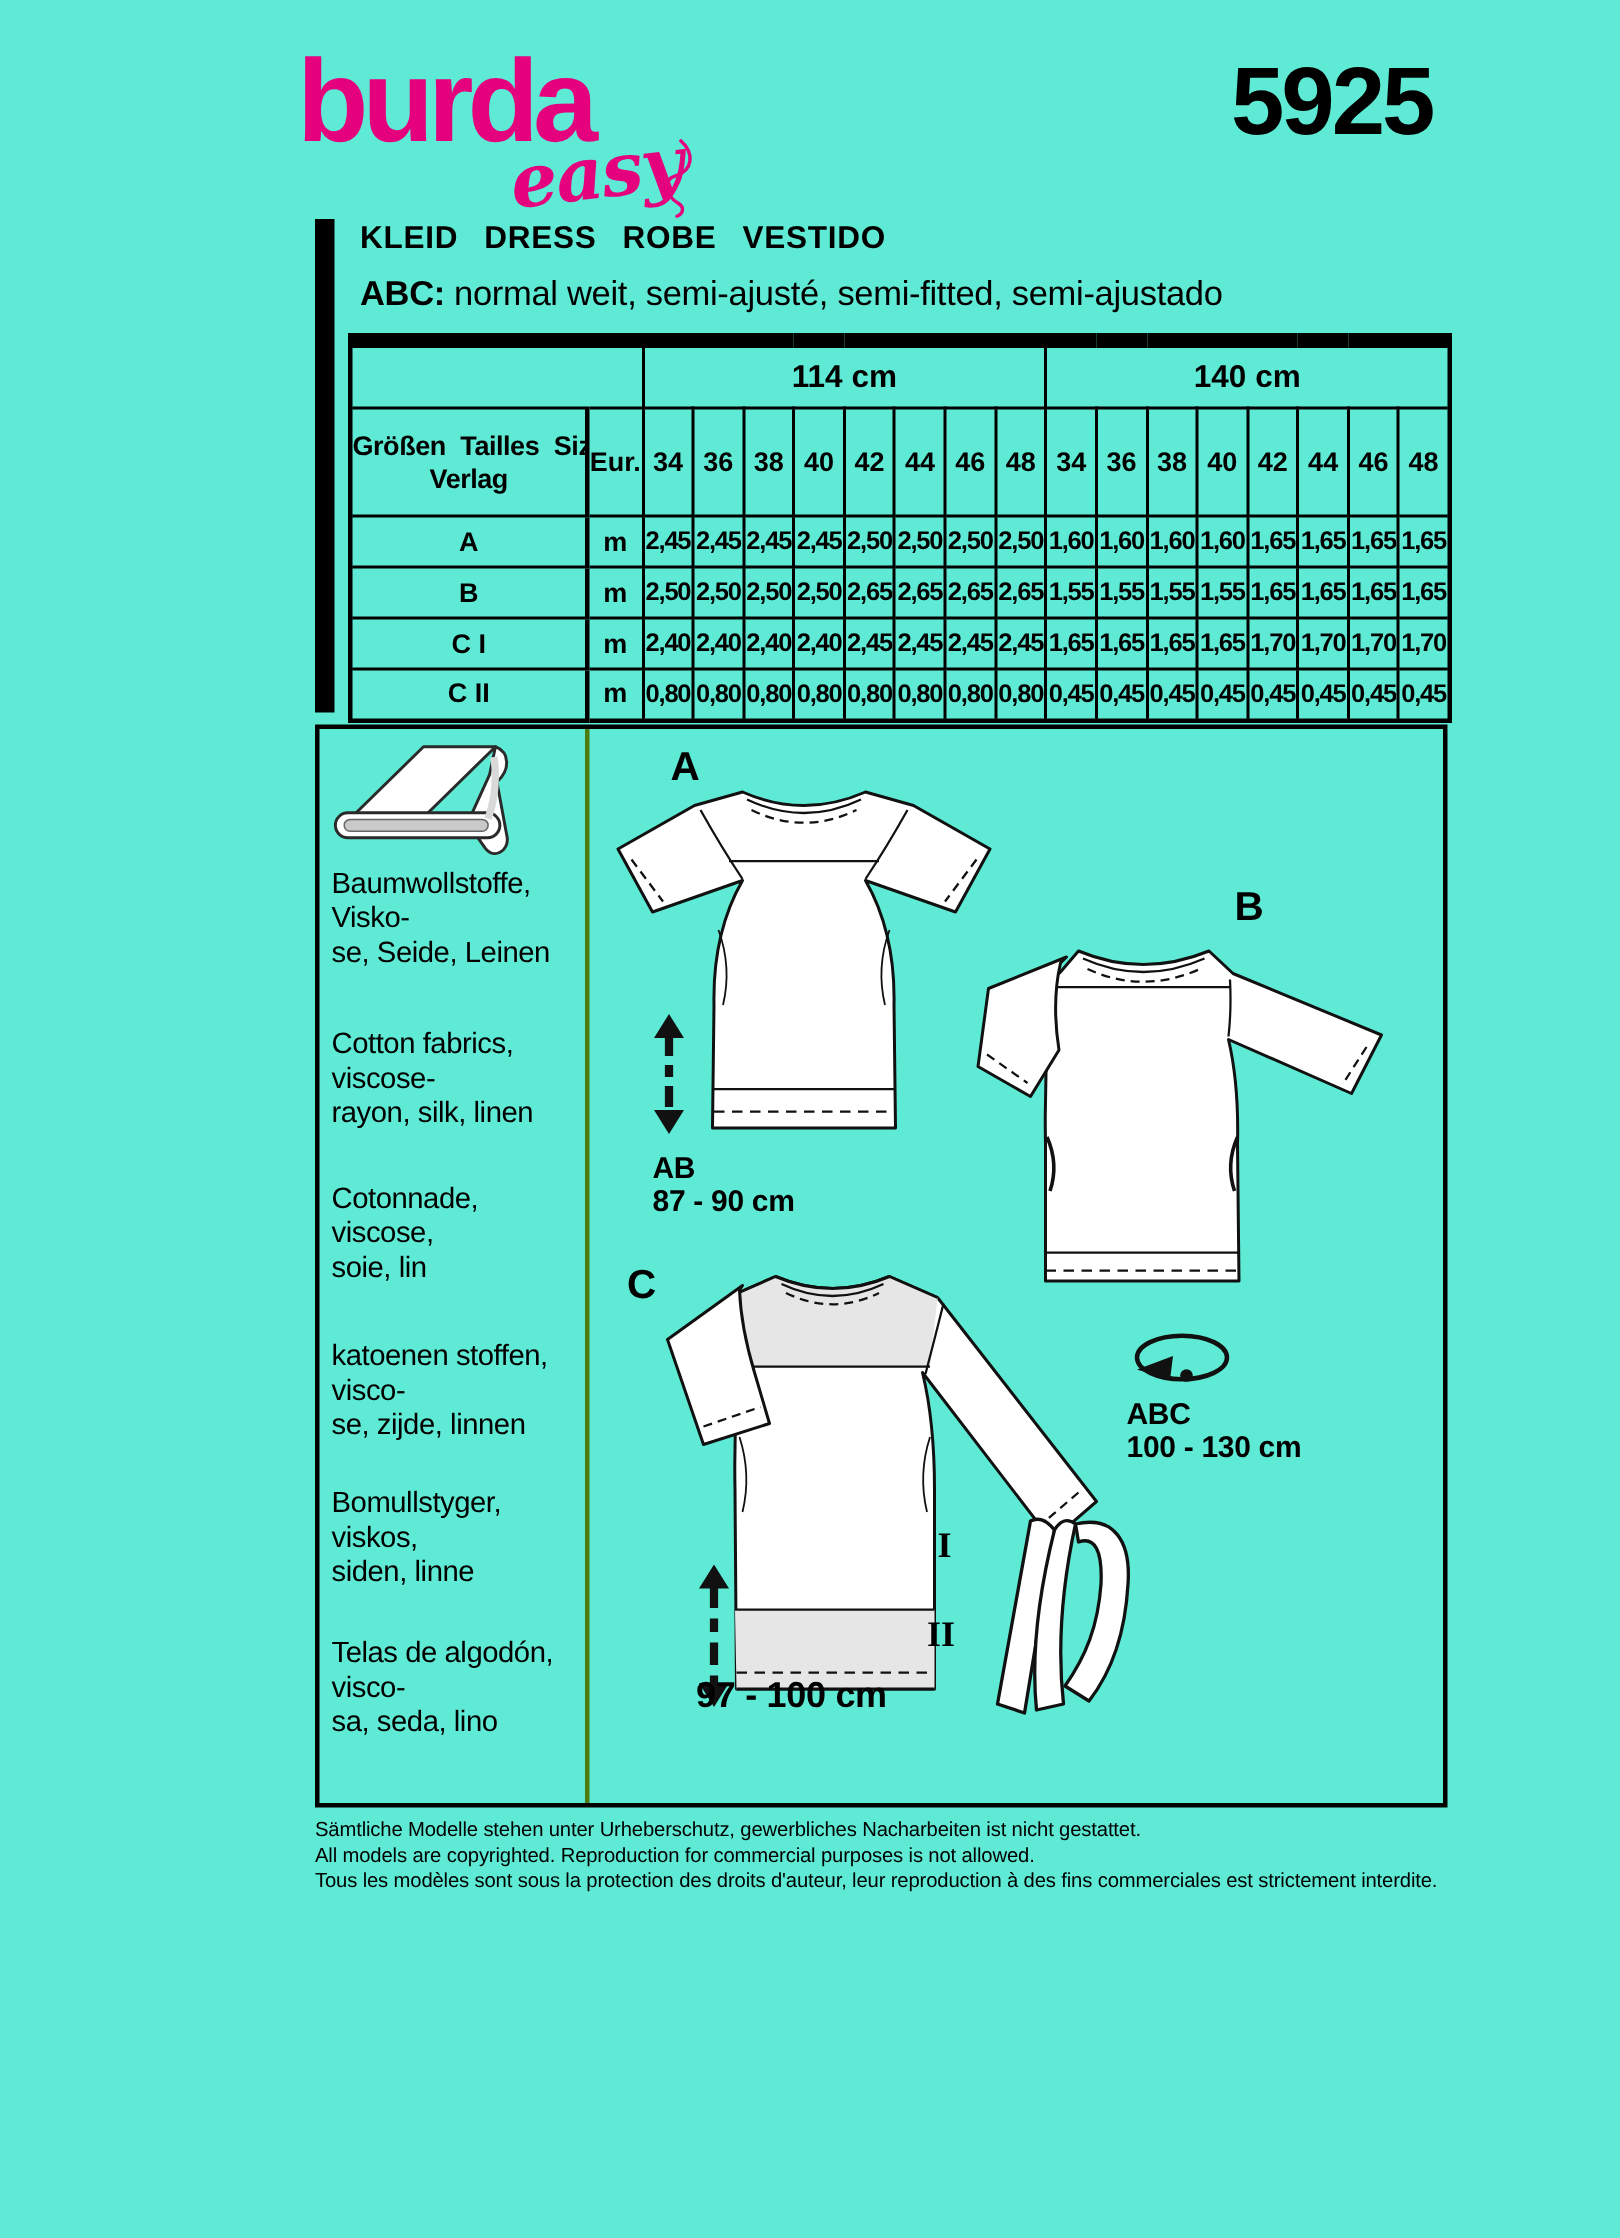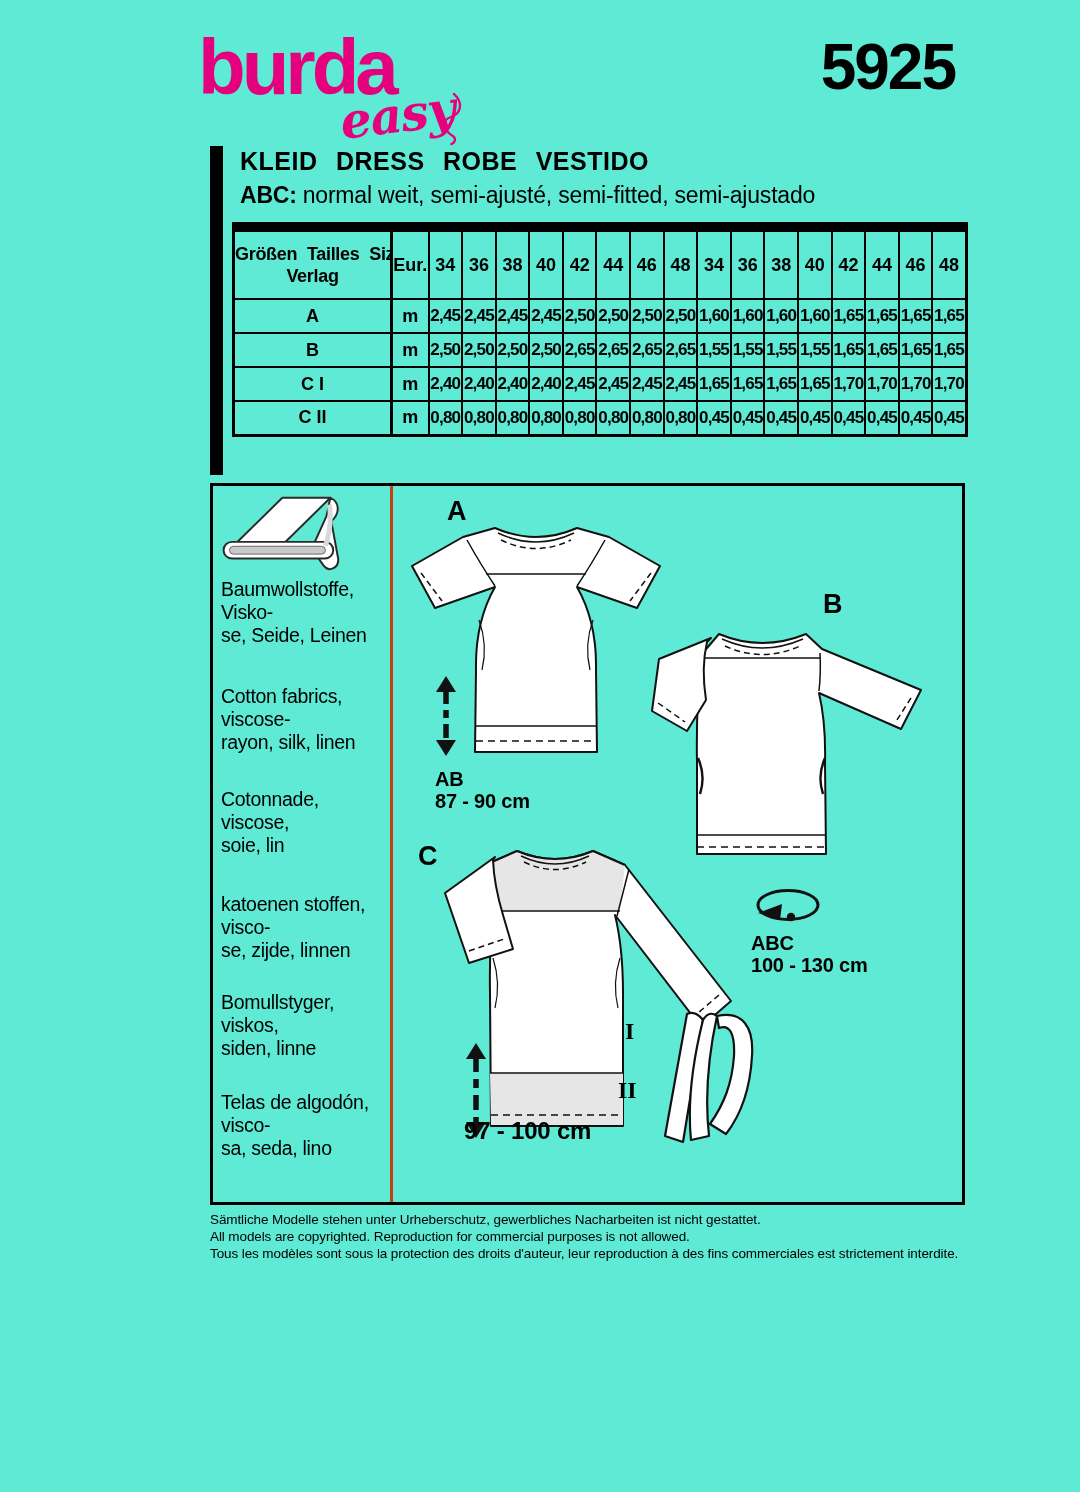--- a/index.html
+++ b/index.html
@@ -12,21 +12,21 @@
   .logo .burda { font-family:"Liberation Sans", sans-serif; font-weight:bold;
                  font-size:78px; letter-spacing:-4px; color:#e5017d; line-height:1; }
   .logo .easy { position:absolute; left:142px; top:58px; font-family:"DejaVu Serif", serif;
                 font-style:italic; font-weight:bold; font-size:49px; color:#e5017d;
                 transform:rotate(-7deg); letter-spacing:-1px; }
   .logo svg.thread { position:absolute; left:242px; top:62px; }
   .pattern-number { position:absolute; left:700px; top:30px; width:255px; text-align:right;
                     font-size:64px; font-weight:bold; letter-spacing:-2px; }
 
   .title-bar { position:absolute; left:210px; top:146px; width:13px; height:329px; background:#000; }
-  .page-title { position:absolute; left:240px; top:147px; font-size:25px; font-weight:bold;
+  .page-title { position:absolute; left:240px; top:147px; font-size:21px; font-weight:bold;
                 letter-spacing:0.5px; word-spacing:11px; }
   .page-subtitle { position:absolute; left:240px; top:182px; font-size:23px; letter-spacing:-0.2px; }
   .page-subtitle .fit-label { font-weight:bold; margin-right:6px; }
 
   
   .table-wrap { position:absolute; left:232px; top:222px; }
   table.sizes { border-collapse:collapse; table-layout:fixed; width:733px;
                 border:3px solid #000; border-top:10px solid #000; }
   table.sizes td { border:2px solid #000; text-align:center; font-weight:bold;
                    padding:0; overflow:hidden; white-space:nowrap; }
@@ -36,21 +36,21 @@
                word-spacing:5px; letter-spacing:-0.3px; }
   td.c-eur, td.c-unit { border-left:3px solid #000 !important; font-size:18px; }
   td.c-size { font-size:18px; height:72px; }
   td.c-rowlabel { text-align:left; padding-left:8px; font-size:18px; height:34px; }
   td.c-unit { text-align:right; padding-right:3px; }
   td.c-val { font-size:17px; letter-spacing:-0.8px; }
 
   
   .panel { position:absolute; left:210px; top:483px; width:755px; height:722px;
            border:3px solid #000; display:flex; }
-  .panel aside { position:relative; width:180px; border-right:3px solid #c2410c; }
+  .panel aside { position:relative; width:180px; border-right:3px solid #4d7c0f; }
   .panel .main { position:relative; flex:1; }
   .material { position:absolute; left:8px; width:168px; font-size:19.5px; line-height:23px;
               letter-spacing:-0.3px; white-space:pre-line; }
   .bolt { position:absolute; left:6px; top:3px; }
 
   .view-label { position:absolute; font-size:27px; font-weight:bold; }
   .caption { position:absolute; font-size:20px; font-weight:bold; line-height:22px;
              white-space:nowrap; letter-spacing:-0.2px; }
   .roman { position:absolute; font-family:"Liberation Serif", serif; font-weight:bold;
            font-size:24px; }
@@ -81,20 +81,25 @@
   </div>
 
   <div class="table-wrap">
     <table class="sizes">
       <colgroup>
         <col style="width:158px">
           <col style="width:37px">
         <col span="16" style="width:33.6px">
       </colgroup>
       <tbody>
+        <tr>
+          <td class="c-blank" colspan="2"></td>
+        <td class="c-wg" colspan="8">114 cm</td>
+            <td class="c-wg" colspan="8">140 cm</td>
+          </tr>
         <tr>
           <td class="c-label">
             <span>Größen Tailles Sizes</span><br>
             <span>Verlag</span>
           </td>
           <td class="c-eur">Eur.</td>
         <td class="c-size">34</td>
             <td class="c-size">36</td>
             <td class="c-size">38</td>
             <td class="c-size">40</td>

